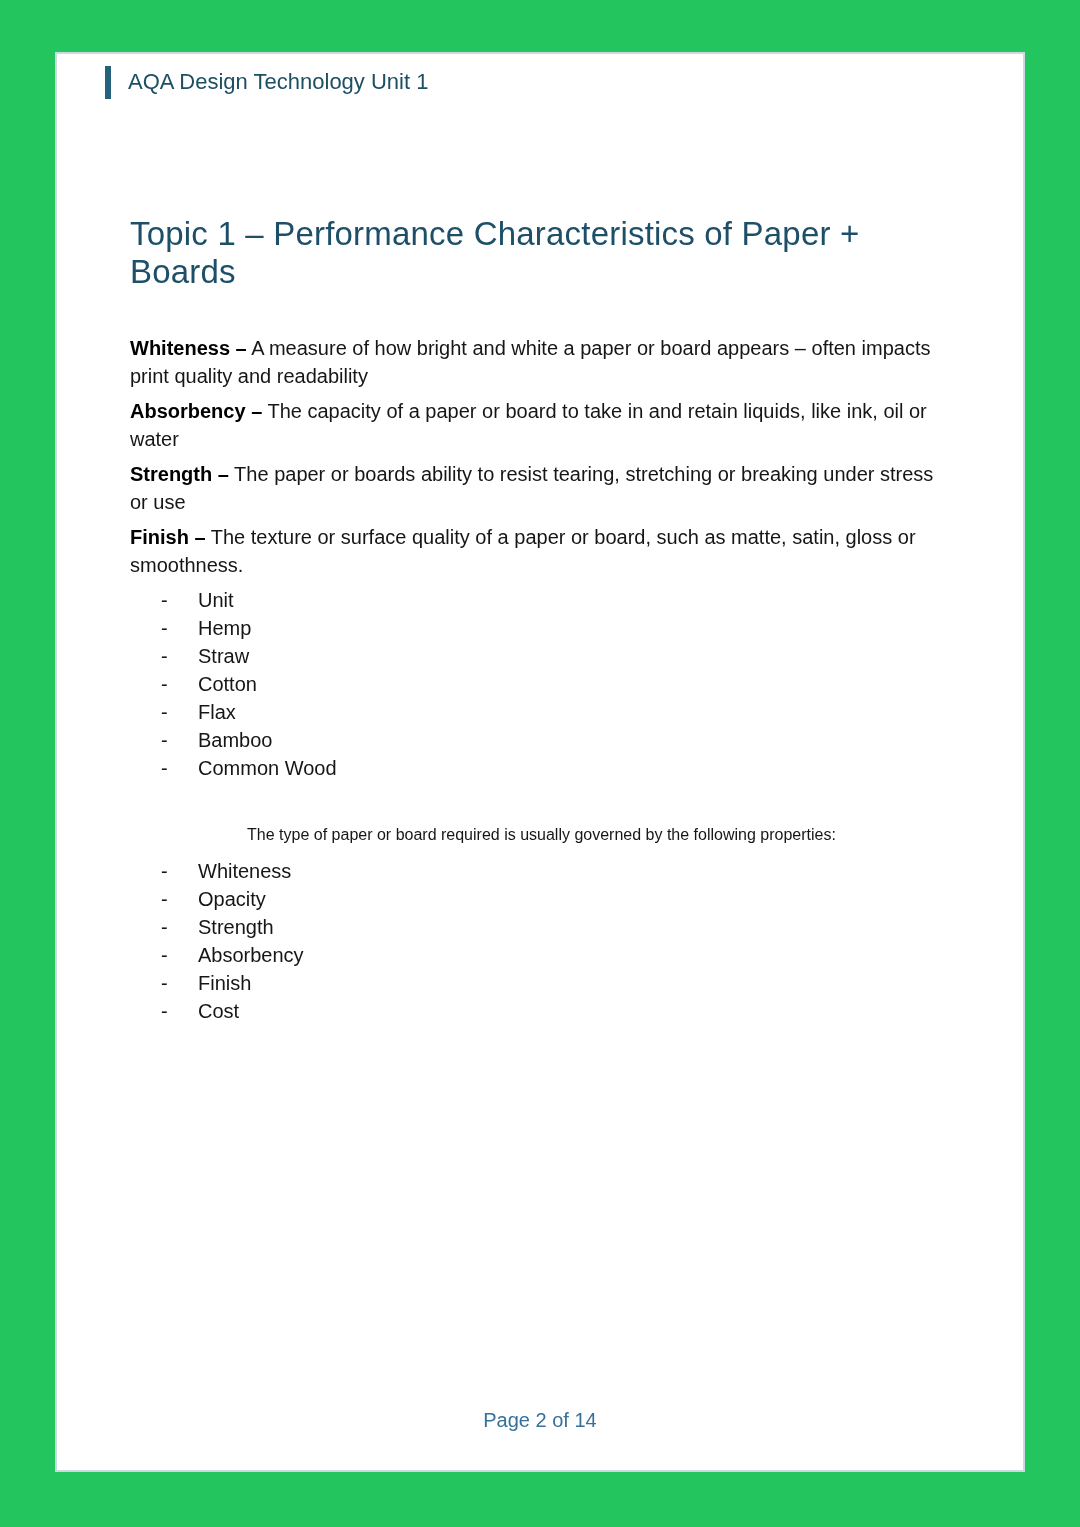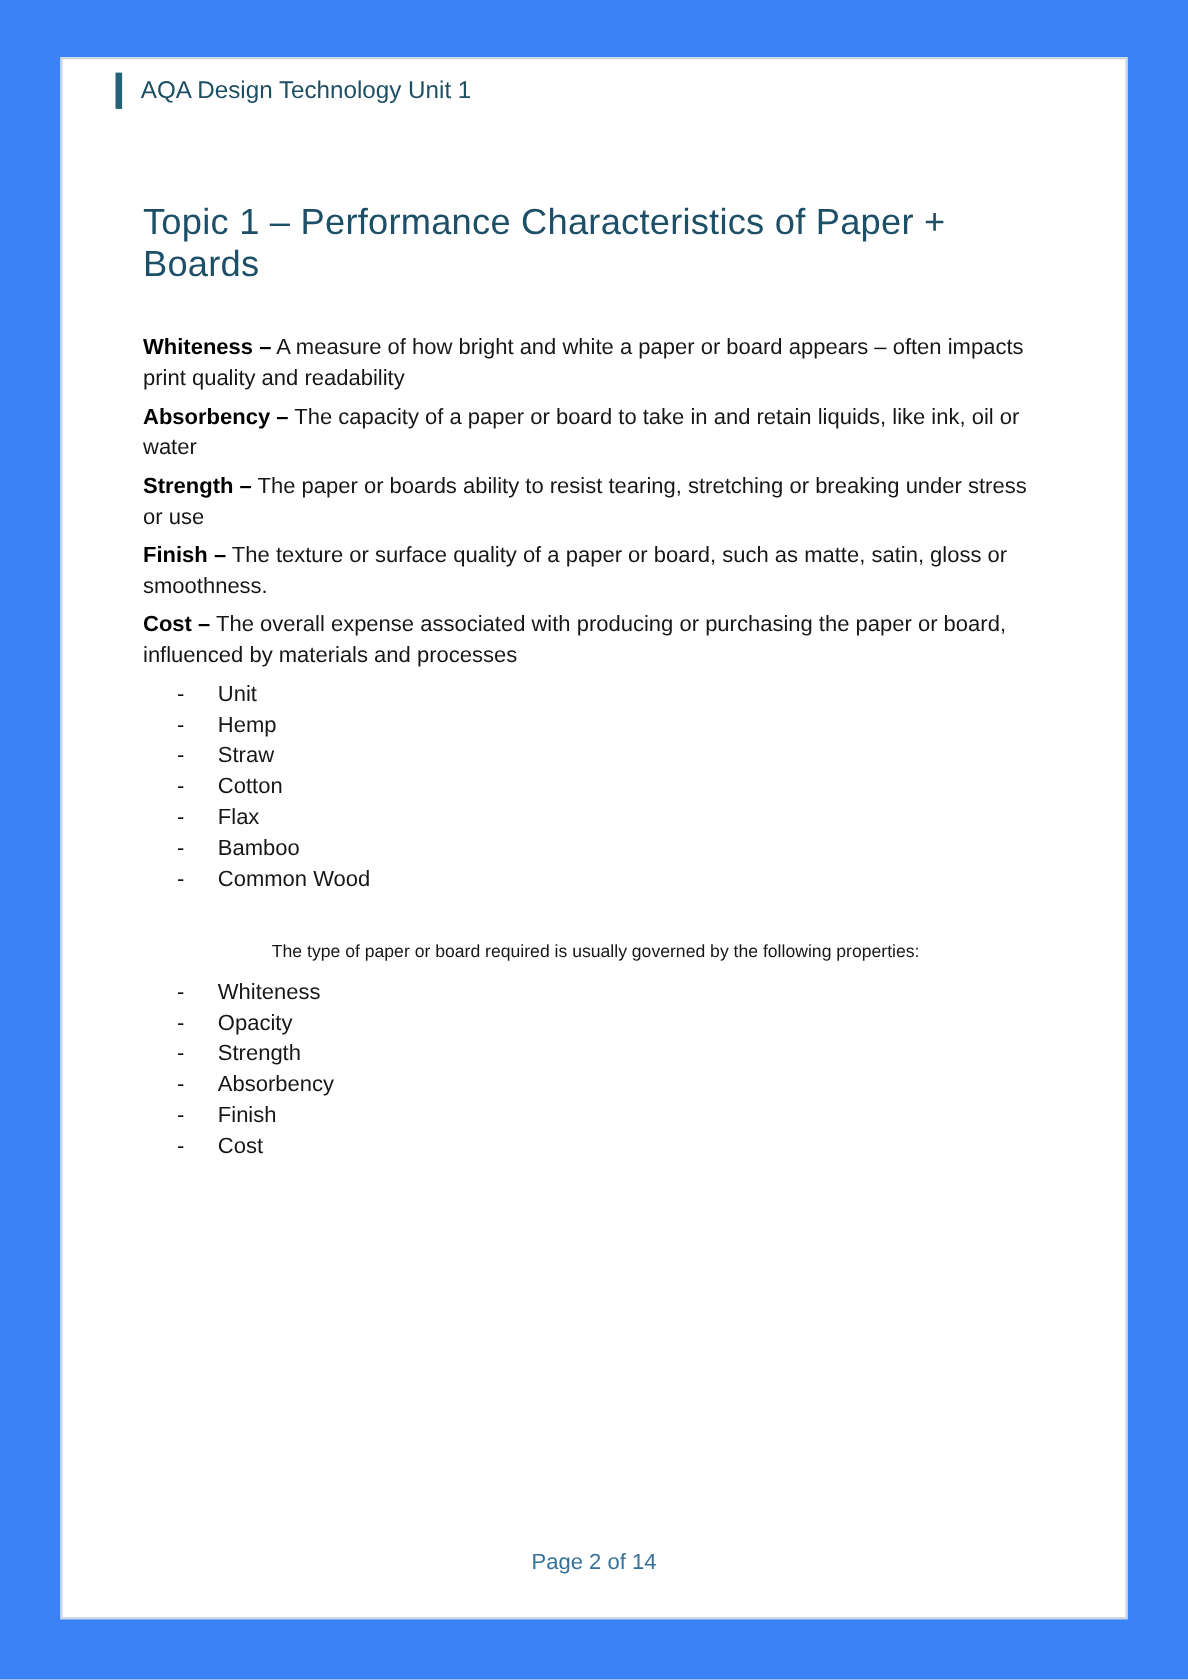--- a/index.html
+++ b/index.html
@@ -5,21 +5,21 @@
   html, body {
     margin: 0;
     padding: 0;
     background: #ffffff;
     font-family: "Liberation Sans", sans-serif;
   }
   .canvas {
     position: relative;
     width: 1080px;
     height: 1527px;
-    background: #3b82f6;
+    background: #22c55e;
     overflow: hidden;
   }
   .page {
     position: absolute;
     left: 55px;
     top: 52px;
     width: 970px;
     height: 1420px;
     box-sizing: border-box;
     border: 2px solid #ccd9e3;
@@ -39,21 +39,21 @@
     margin-right: 17px;
   }
   .header-text {
     font-size: 22px;
     color: #1d4f63;
   }
   .content {
     margin: 0 70px 0 73px;
   }
   .title {
-    margin: 83px 0 0 0;
+    margin: 115px 0 0 0;
     font-size: 33px;
     font-weight: 400;
     color: #1d5068;
     letter-spacing: 0.2px;
   }
   .defs {
     margin-top: 43px;
   }
   p.def {
     margin: 0 0 7px 0;
@@ -118,21 +118,20 @@
 
     <div class="content">
 
       <h1 class="title">Topic 1 – Performance Characteristics of Paper + Boards</h1>
 
       <div class="defs">
         <p class="def"><strong>Whiteness –</strong> <span>A measure of how bright and white a paper or board appears – often impacts print quality and readability</span></p>
         <p class="def"><strong>Absorbency –</strong> <span>The capacity of a paper or board to take in and retain liquids, like ink, oil or water</span></p>
         <p class="def"><strong>Strength –</strong> <span>The paper or boards ability to resist tearing, stretching or breaking under stress or use</span></p>
         <p class="def"><strong>Finish –</strong> <span>The texture or surface quality of a paper or board, such as matte, satin, gloss or smoothness.</span></p>
-        <p class="def"><strong>Cost –</strong> <span>The overall expense associated with producing or purchasing the paper or board, influenced by materials and processes</span></p>
       </div>
 
 
       <ul class="dash-list">
         <li>
             <span class="dash">-</span>
             <span>Unit</span>
           </li>
         <li>
             <span class="dash">-</span>

